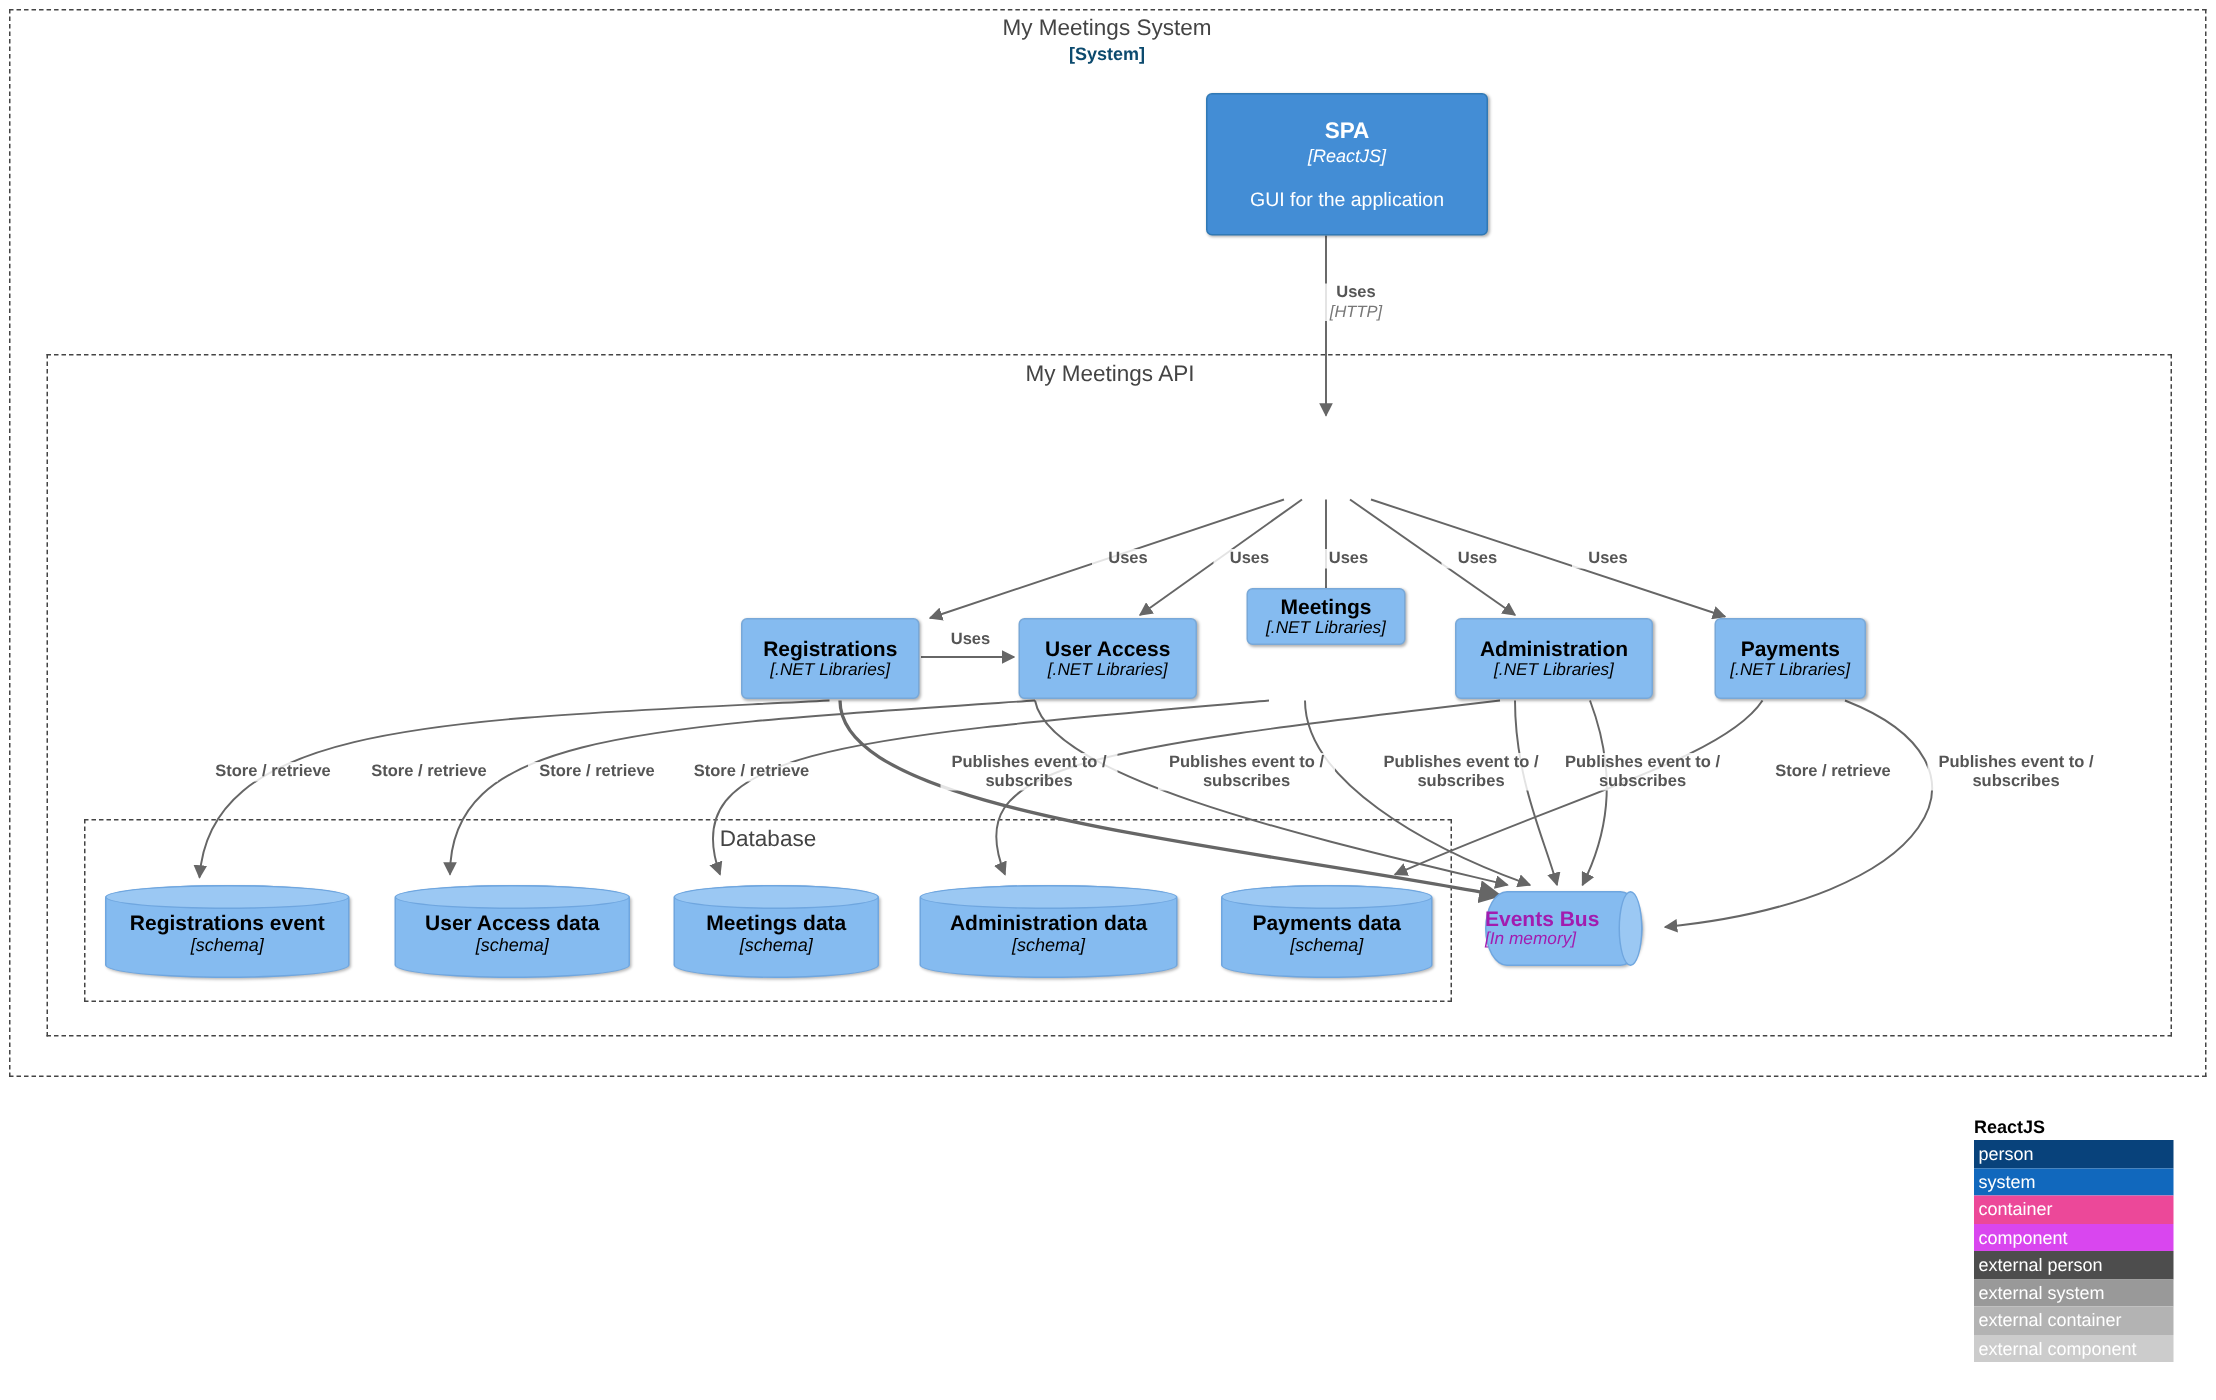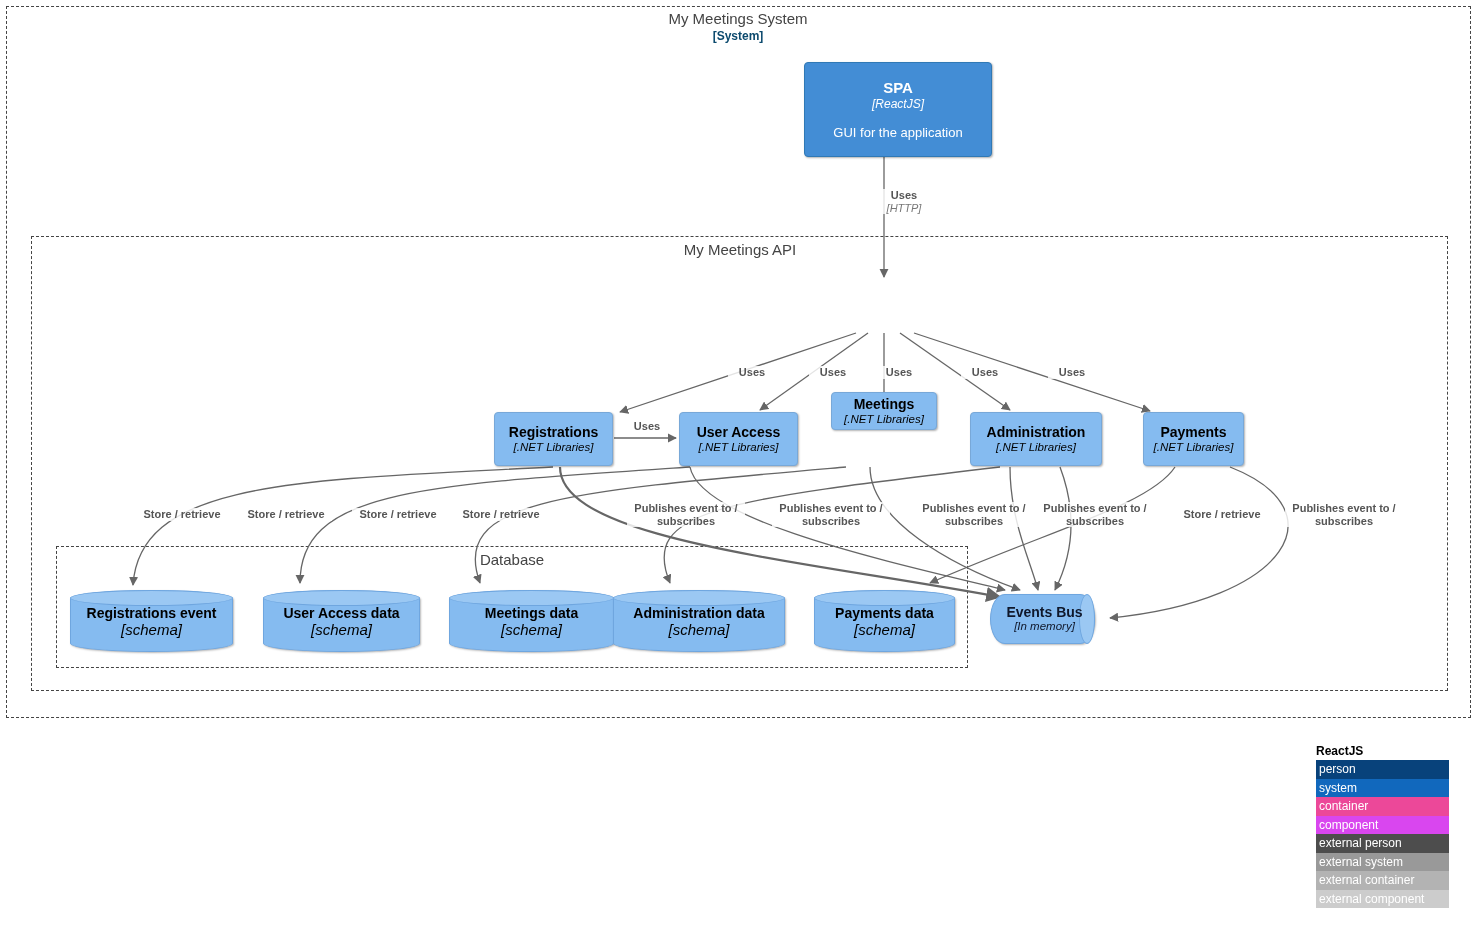--- a/index.html
+++ b/index.html
@@ -114,21 +114,21 @@
     transform: translateY(-46%);
     text-align: center;
     color: #000000;
   }
   .cyl .cyl-title {
     font-size: 14px;
     font-weight: bold;
     line-height: 1.15;
   }
   .cyl .cyl-tech {
-    font-size: 15px;
+    font-size: 12px;
     font-style: italic;
     line-height: 1.2;
   }
   
   .queue { position: absolute; }
   .queue .q-body {
     position: absolute;
     left: 0; top: 0;
     width: 100%; height: 100%;
     background: #85BBF0;
@@ -139,25 +139,25 @@
   .queue .q-cap {
     position: absolute;
     right: 0; top: 0;
     width: 16px; height: 100%;
     background: #9BC8F3;
     border: 1px solid #6fa6df;
     border-radius: 50%;
   }
   .queue .q-text {
     position: absolute;
-    left: 16px; right: 12px;
+    left: 0; right: 12px;
     top: 50%;
     transform: translateY(-50%);
-    text-align: center;
-    color: #0f172a;
+    text-align: left;
+    color: #a21caf;
   }
   .queue .q-title { font-size: 14px; font-weight: bold; line-height: 1.15; }
   .queue .q-tech  { font-size: 11.5px; font-style: italic; line-height: 1.2; }
   
   .elabel {
     position: absolute;
     color: #555555;
     font-size: 11px;
     font-weight: bold;
     line-height: 12.5px;
@@ -291,21 +291,21 @@
 
   <div class="cyl" style="left:263px; top:590px; width:157px; height:62px;">
     <div class="cyl-body"></div>
     <div class="cyl-top"></div>
     <div class="cyl-text">
       <div class="cyl-title">User Access data</div>
       <div class="cyl-tech">[schema]</div>
     </div>
   </div>
 
-  <div class="cyl" style="left:449px; top:590px; width:165px; height:62px;">
+  <div class="cyl" style="left:449px; top:590px; width:137px; height:62px;">
     <div class="cyl-body"></div>
     <div class="cyl-top"></div>
     <div class="cyl-text">
       <div class="cyl-title">Meetings data</div>
       <div class="cyl-tech">[schema]</div>
     </div>
   </div>
 
   <div class="cyl" style="left:613px; top:590px; width:172px; height:62px;">
     <div class="cyl-body"></div>

